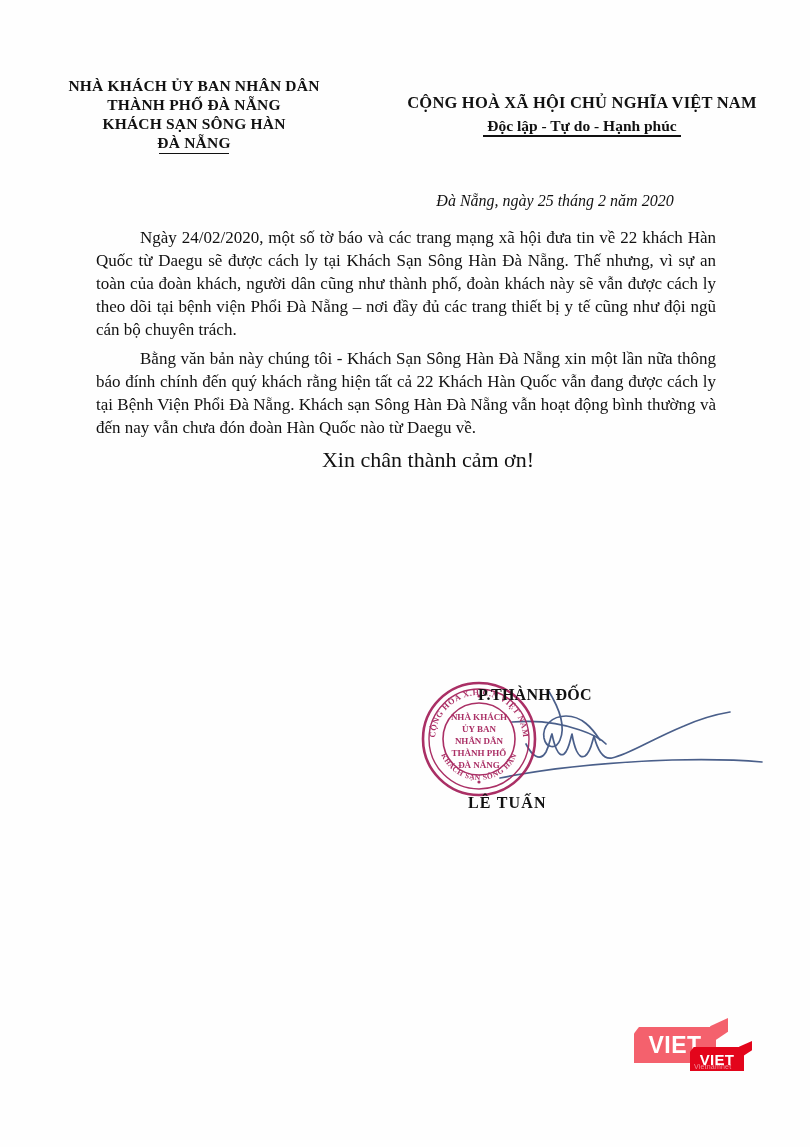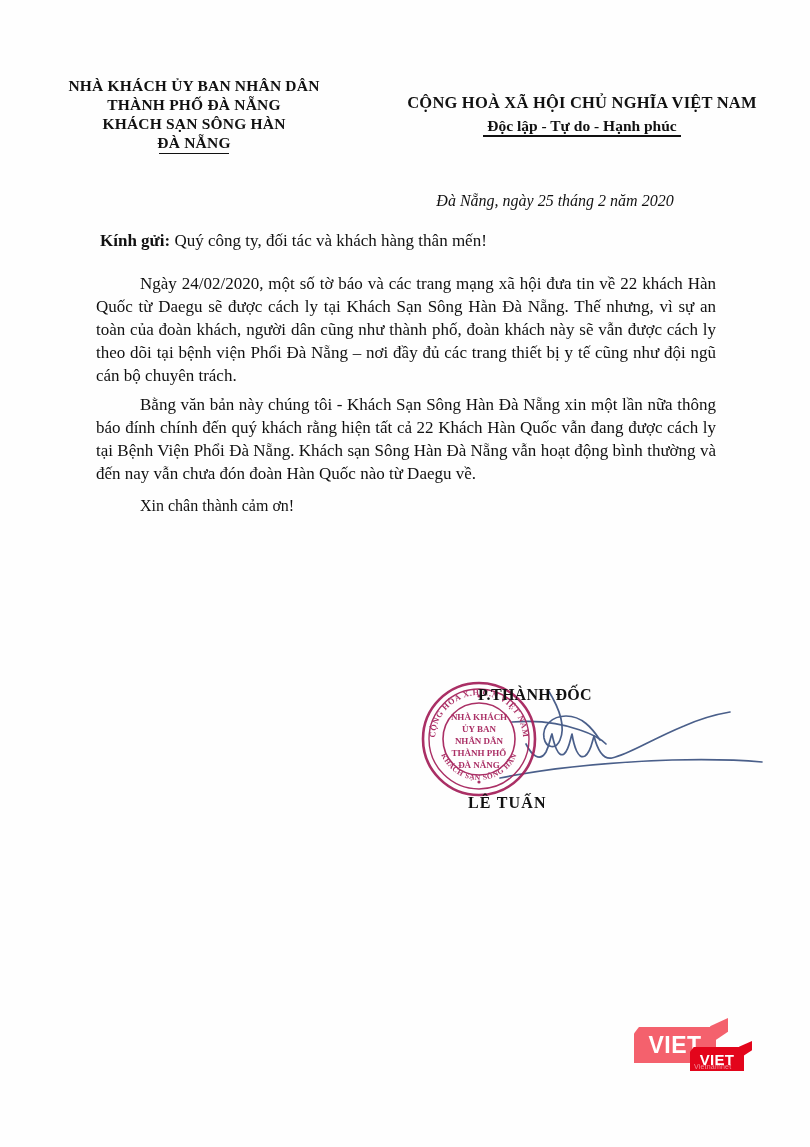--- a/index.html
+++ b/index.html
@@ -121,24 +121,25 @@
   }
   .para {
     font-size: 17px;
     line-height: 23px;
     text-align: justify;
     text-justify: inter-word;
     margin: 0 0 6px 0;
     text-indent: 44px;
   }
   .thanks {
-    font-size: 16px;
+    font-size: 22px;
     line-height: 30px;
     text-indent: 44px;
     margin-top: 4px;
+    text-align: center;
   }
 
   
   .sign-block {
     position: absolute;
     top: 686px;
     left: 430px;
     width: 340px;
     height: 150px;
   }
@@ -279,21 +280,20 @@
       <div class="nation-line">CỘNG HOÀ XÃ HỘI CHỦ NGHĨA VIỆT NAM</div>
       <div>
         <span class="motto">Độc lập - Tự do - Hạnh phúc</span>
       </div>
     </div>
   </div>
 
   <div class="date-line">Đà Nẵng, ngày 25 tháng  2 năm 2020</div>
 
   <div class="body-block">
-    <div class="salutation"><b>Kính gửi:</b><span> Quý công ty, đối tác và khách hàng thân mến!</span></div>
 
     <p class="para">Ngày 24/02/2020, một số tờ báo và các trang mạng xã hội đưa tin về 22 khách Hàn Quốc từ Daegu sẽ được cách ly tại Khách Sạn Sông Hàn Đà Nẵng. Thế nhưng, vì sự an toàn của đoàn khách, người dân cũng như thành phố, đoàn khách này sẽ vẫn được cách ly theo dõi tại bệnh viện Phổi Đà Nẵng – nơi đầy đủ các trang thiết bị y tế cũng như đội ngũ cán bộ chuyên trách.</p>
     <p class="para">Bằng văn bản này chúng tôi - Khách Sạn Sông Hàn Đà Nẵng xin một lần nữa thông báo đính chính đến quý khách rằng hiện tất cả 22 Khách Hàn Quốc vẫn đang được cách ly tại Bệnh Viện Phổi Đà Nẵng. Khách sạn Sông Hàn Đà Nẵng vẫn hoạt động bình thường và đến nay vẫn chưa đón đoàn Hàn Quốc nào từ Daegu về.</p>
 
     <div class="thanks">Xin chân thành cảm ơn!</div>
   </div>
 
   <div class="sign-block">
 
     <div class="seal">

